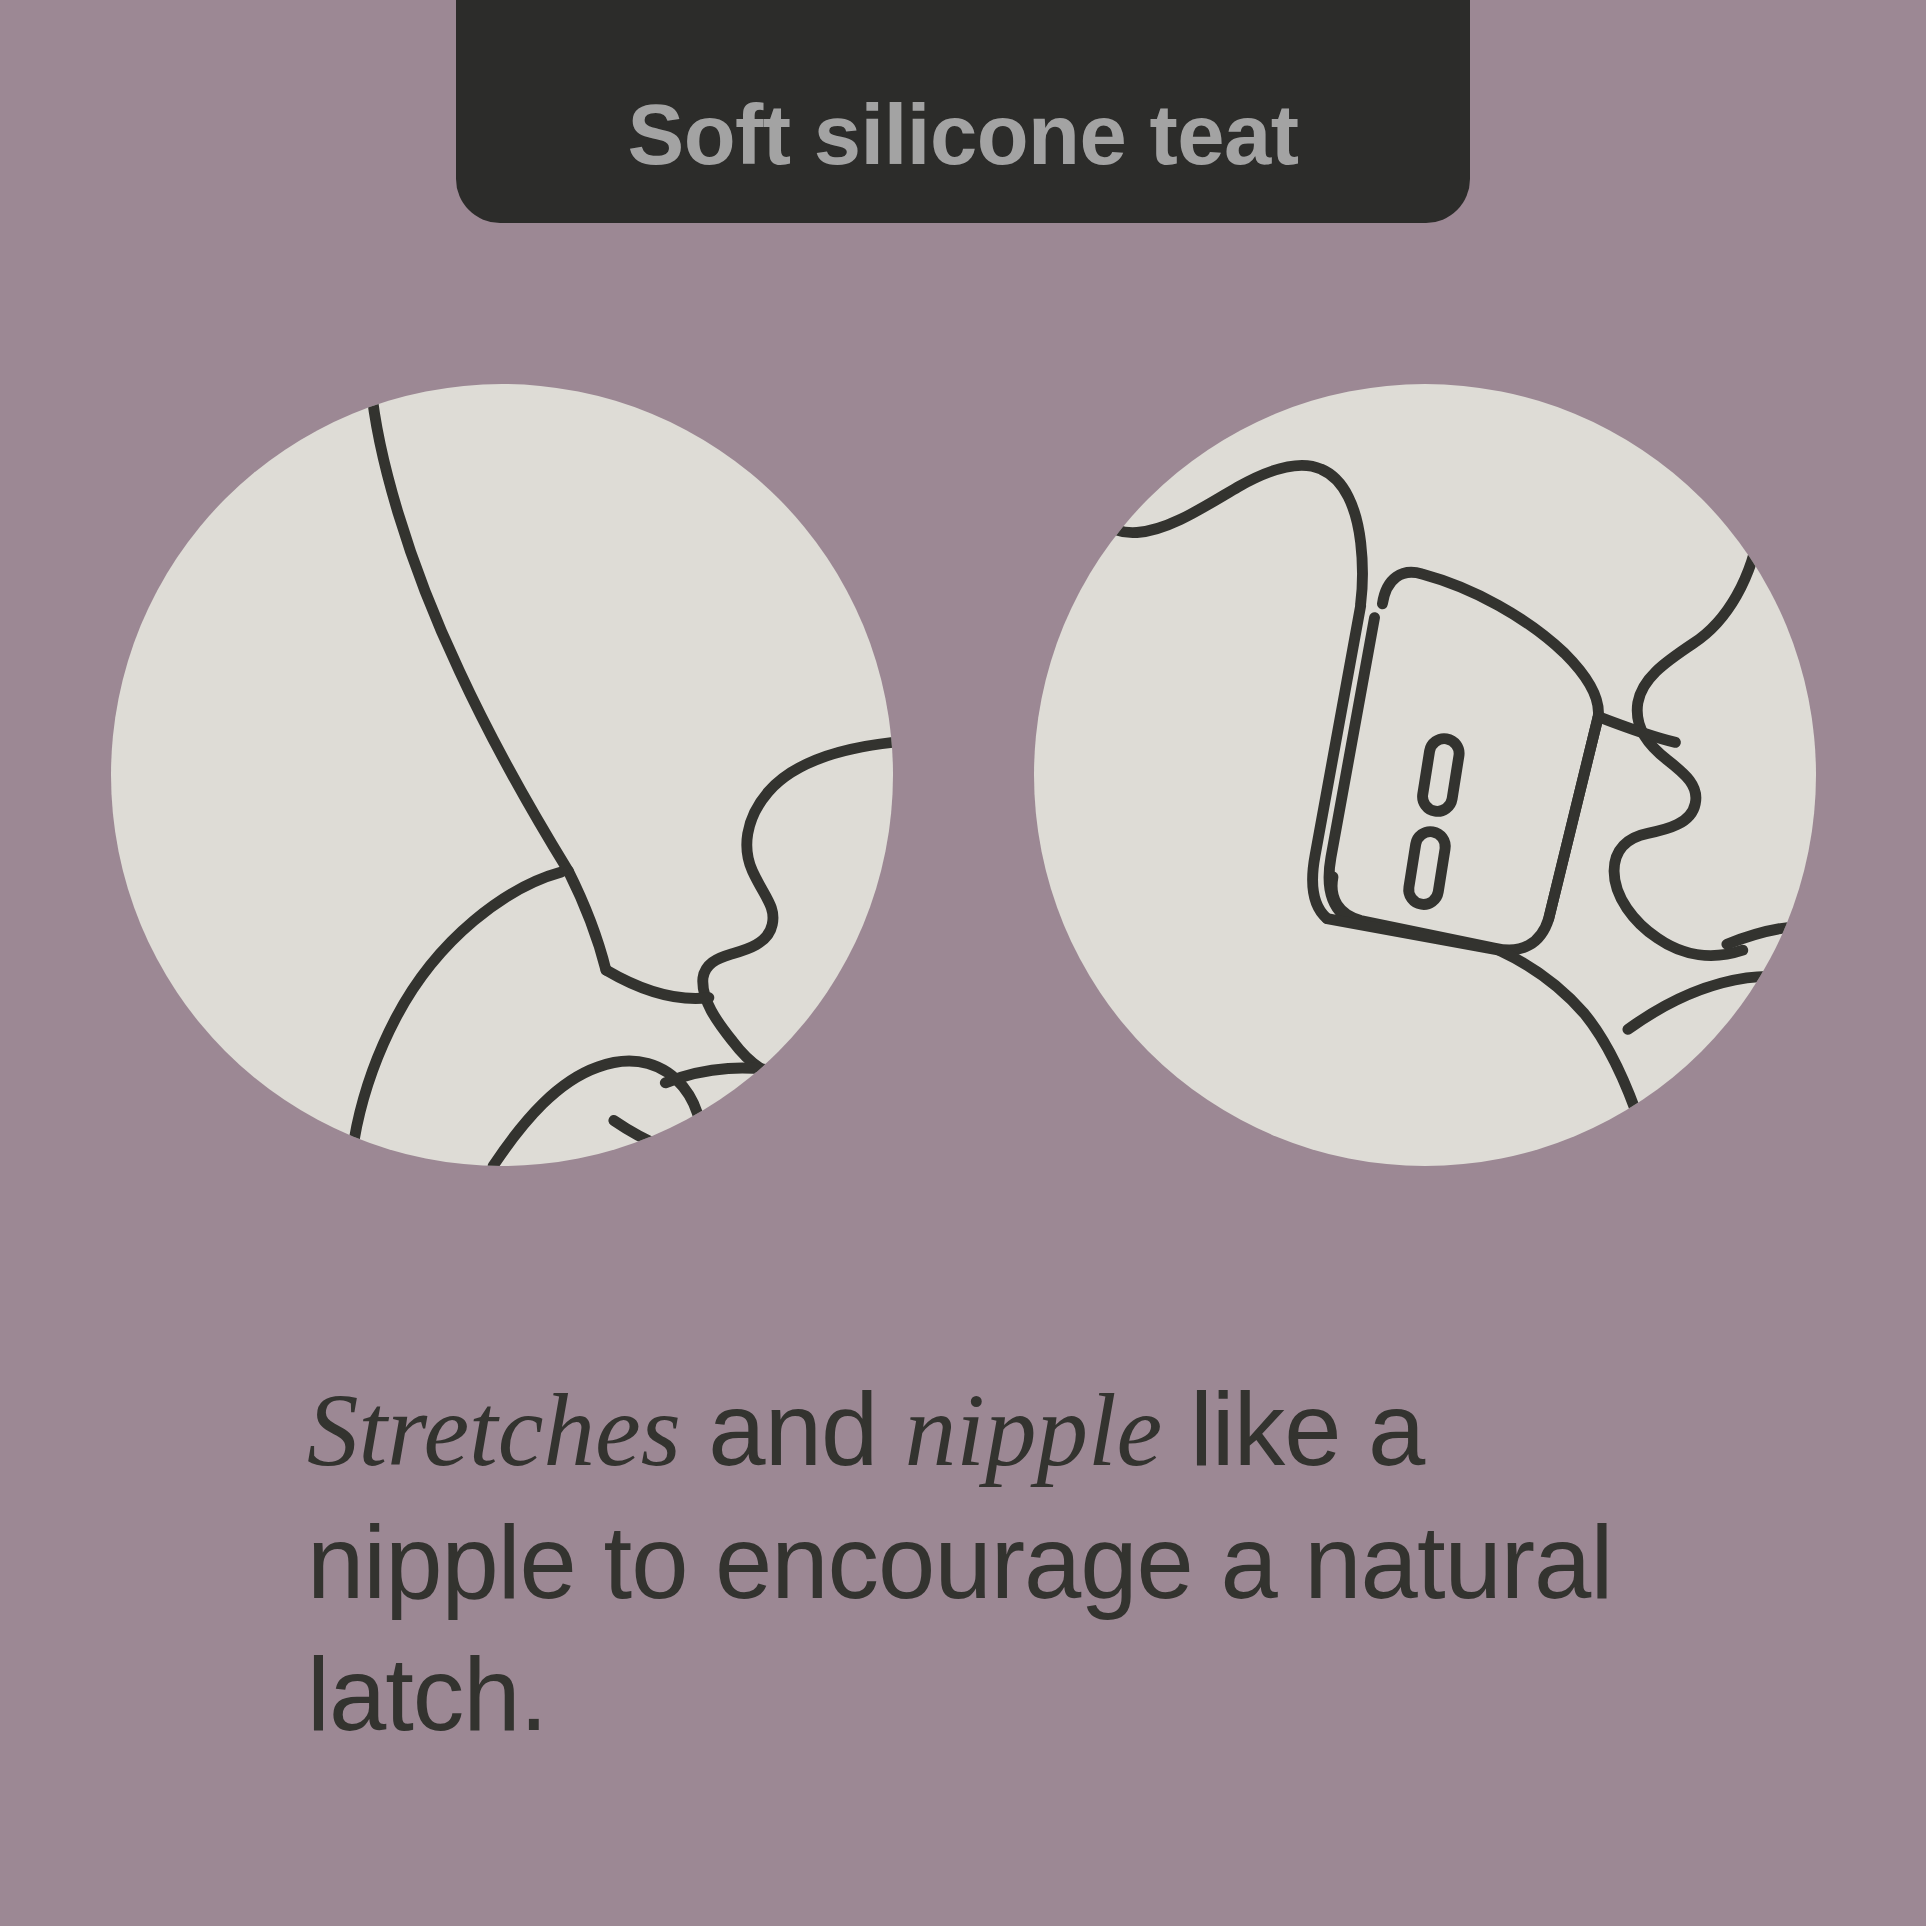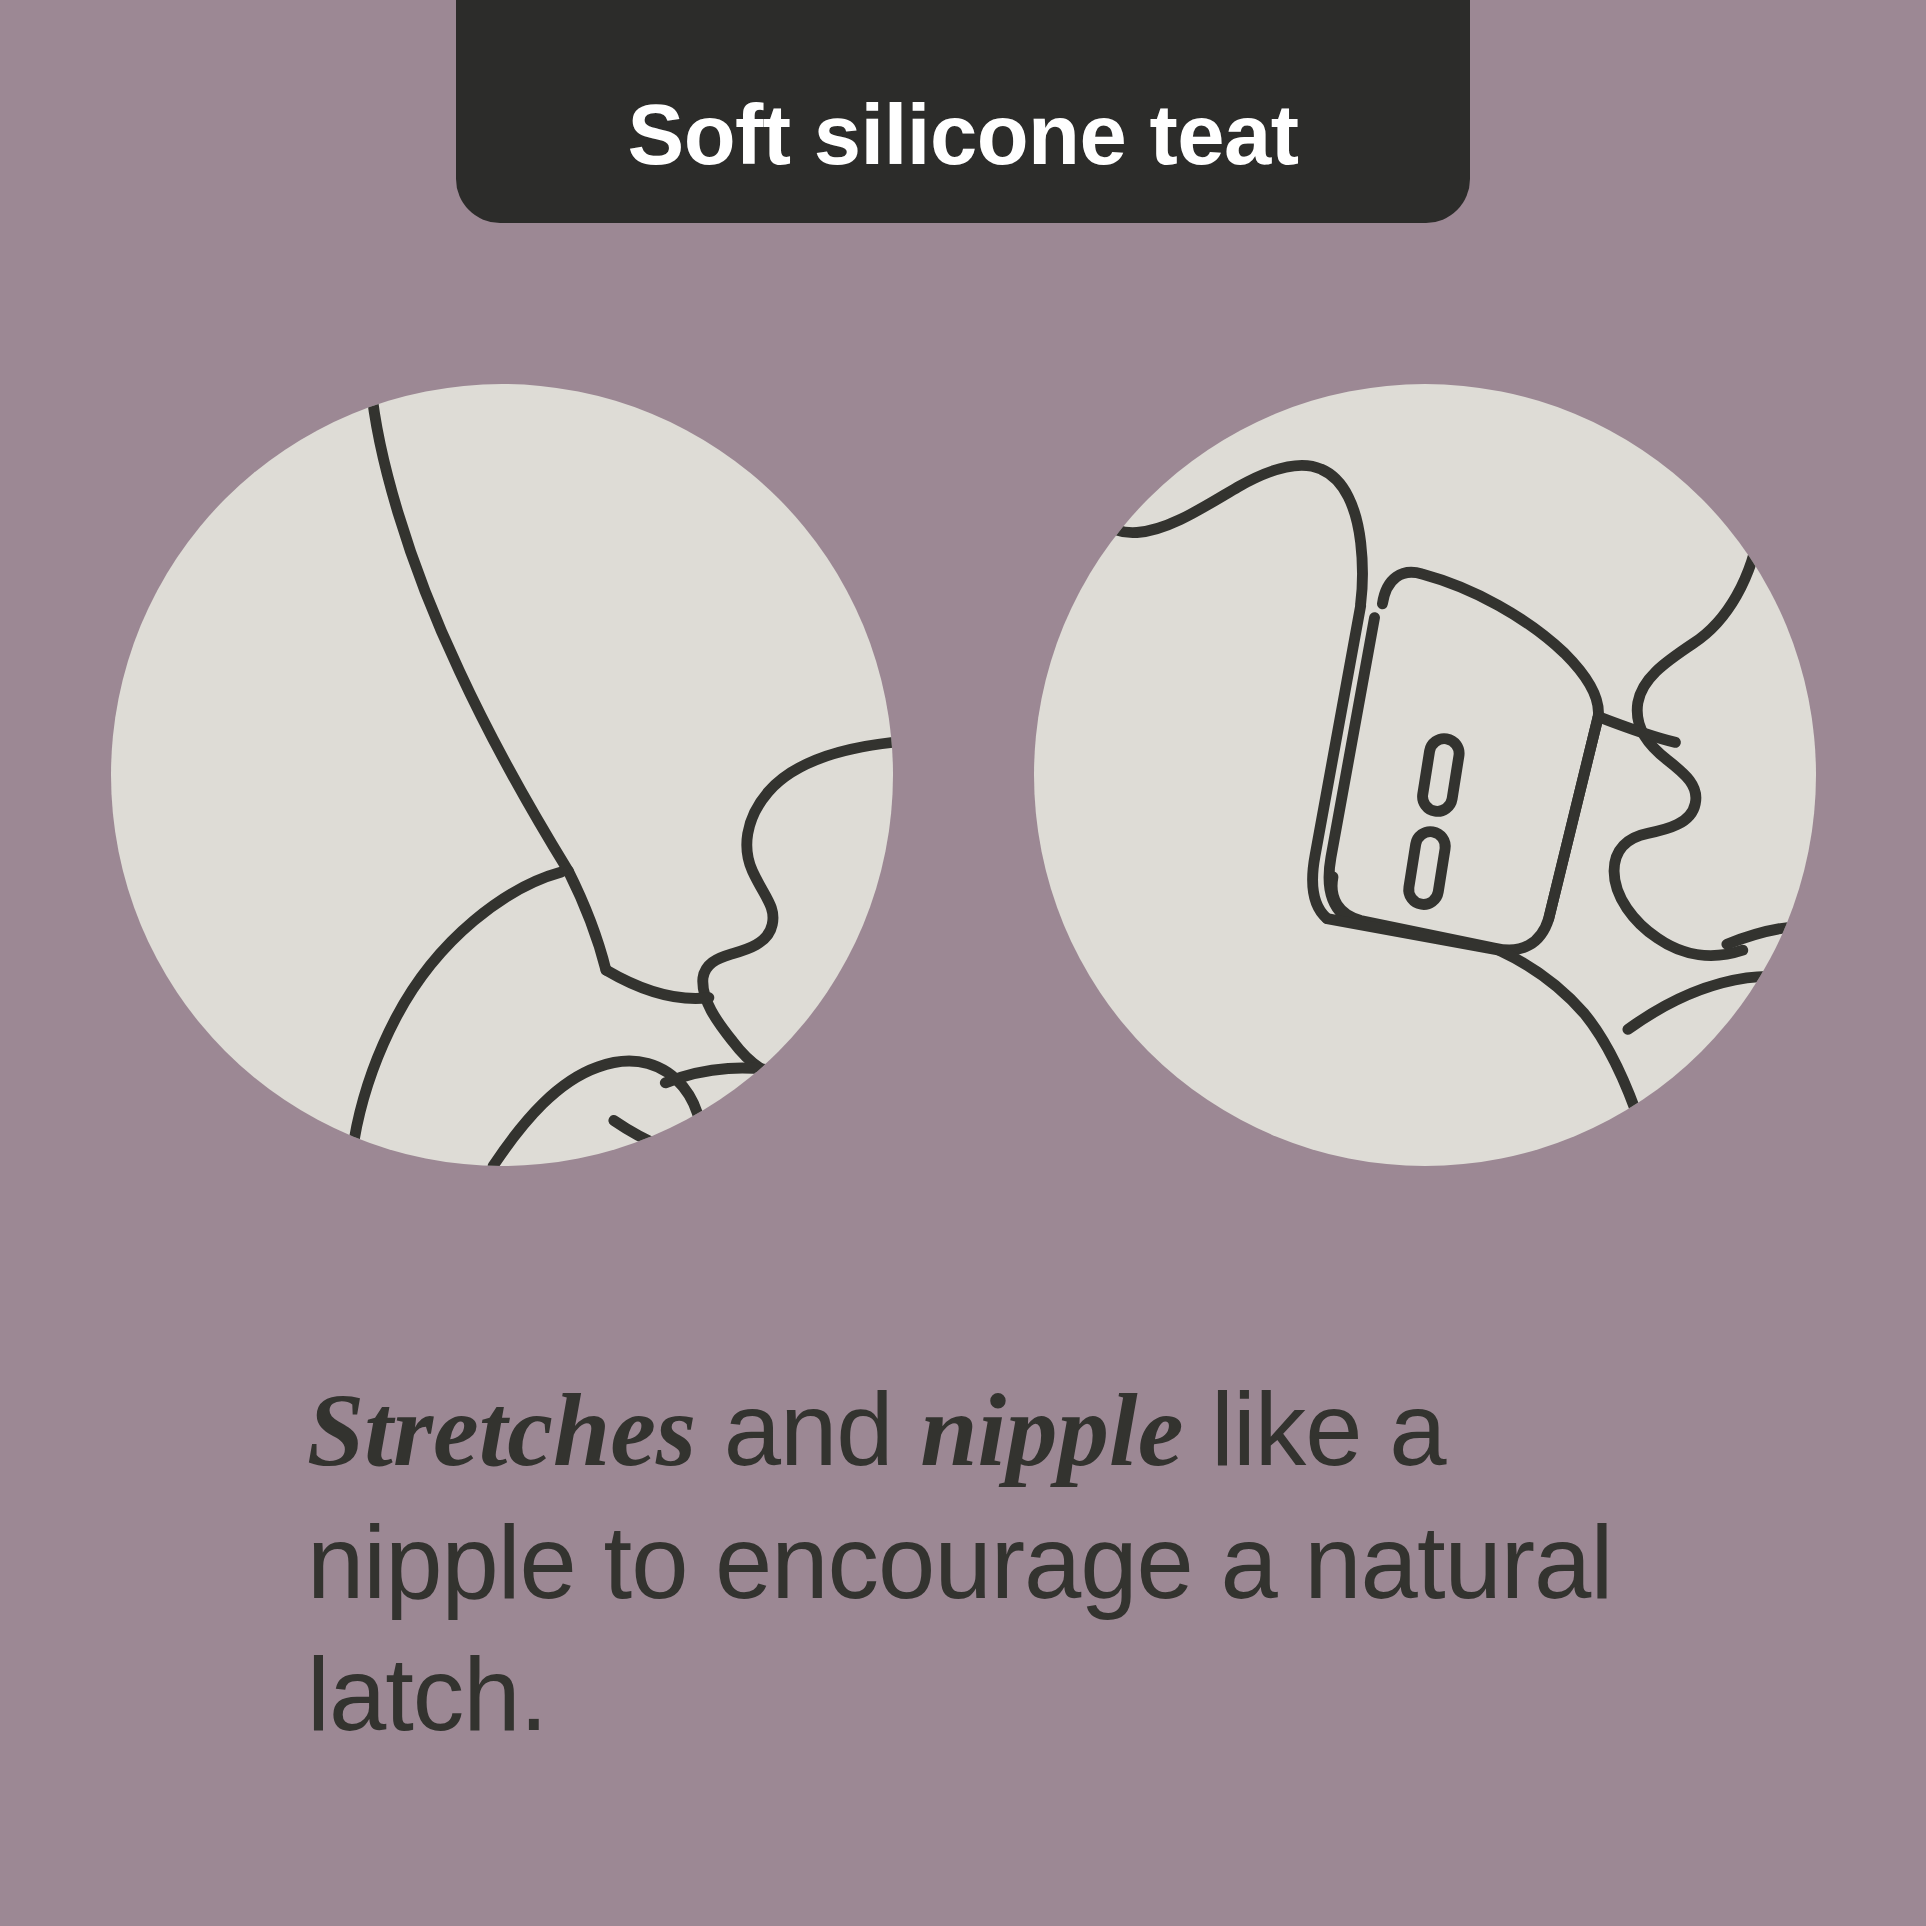--- a/index.html
+++ b/index.html
@@ -70,29 +70,29 @@
     color: #33332f;
     font-family: "Liberation Sans", sans-serif;
     font-size: 103px;
     line-height: 1.28;
     font-weight: 400;
     letter-spacing: -1px;
   }
   .cap-em {
     font-family: "Liberation Serif", serif;
     font-style: italic;
-    font-weight: 700;
+    font-weight: 400;
     letter-spacing: 0px;
   }
 </style>
 </head>
 <body style="background: rgb(156, 136, 148);">
 
 <div id="title-banner" style="background: rgb(44, 44, 42);">
-  <span id="title-banner-text" style="color: #ffffff;">Soft silicone teat</span>
+  <span id="title-banner-text" style="color: #a3a3a3;">Soft silicone teat</span>
 </div>
 
 <div id="illustration-row">
 
   <div class="illus-circle" id="circle-breast" style="background: rgb(222, 220, 214);">
     <svg viewBox="0 0 790 790" xmlns="http://www.w3.org/2000/svg">
       <g fill="none" stroke="#33332f" stroke-width="11" stroke-linecap="round" stroke-linejoin="round">
 
         <path d="M262 -5 C 268 70, 300 180, 352 290
                  C 390 372, 430 440, 462 492"></path>

